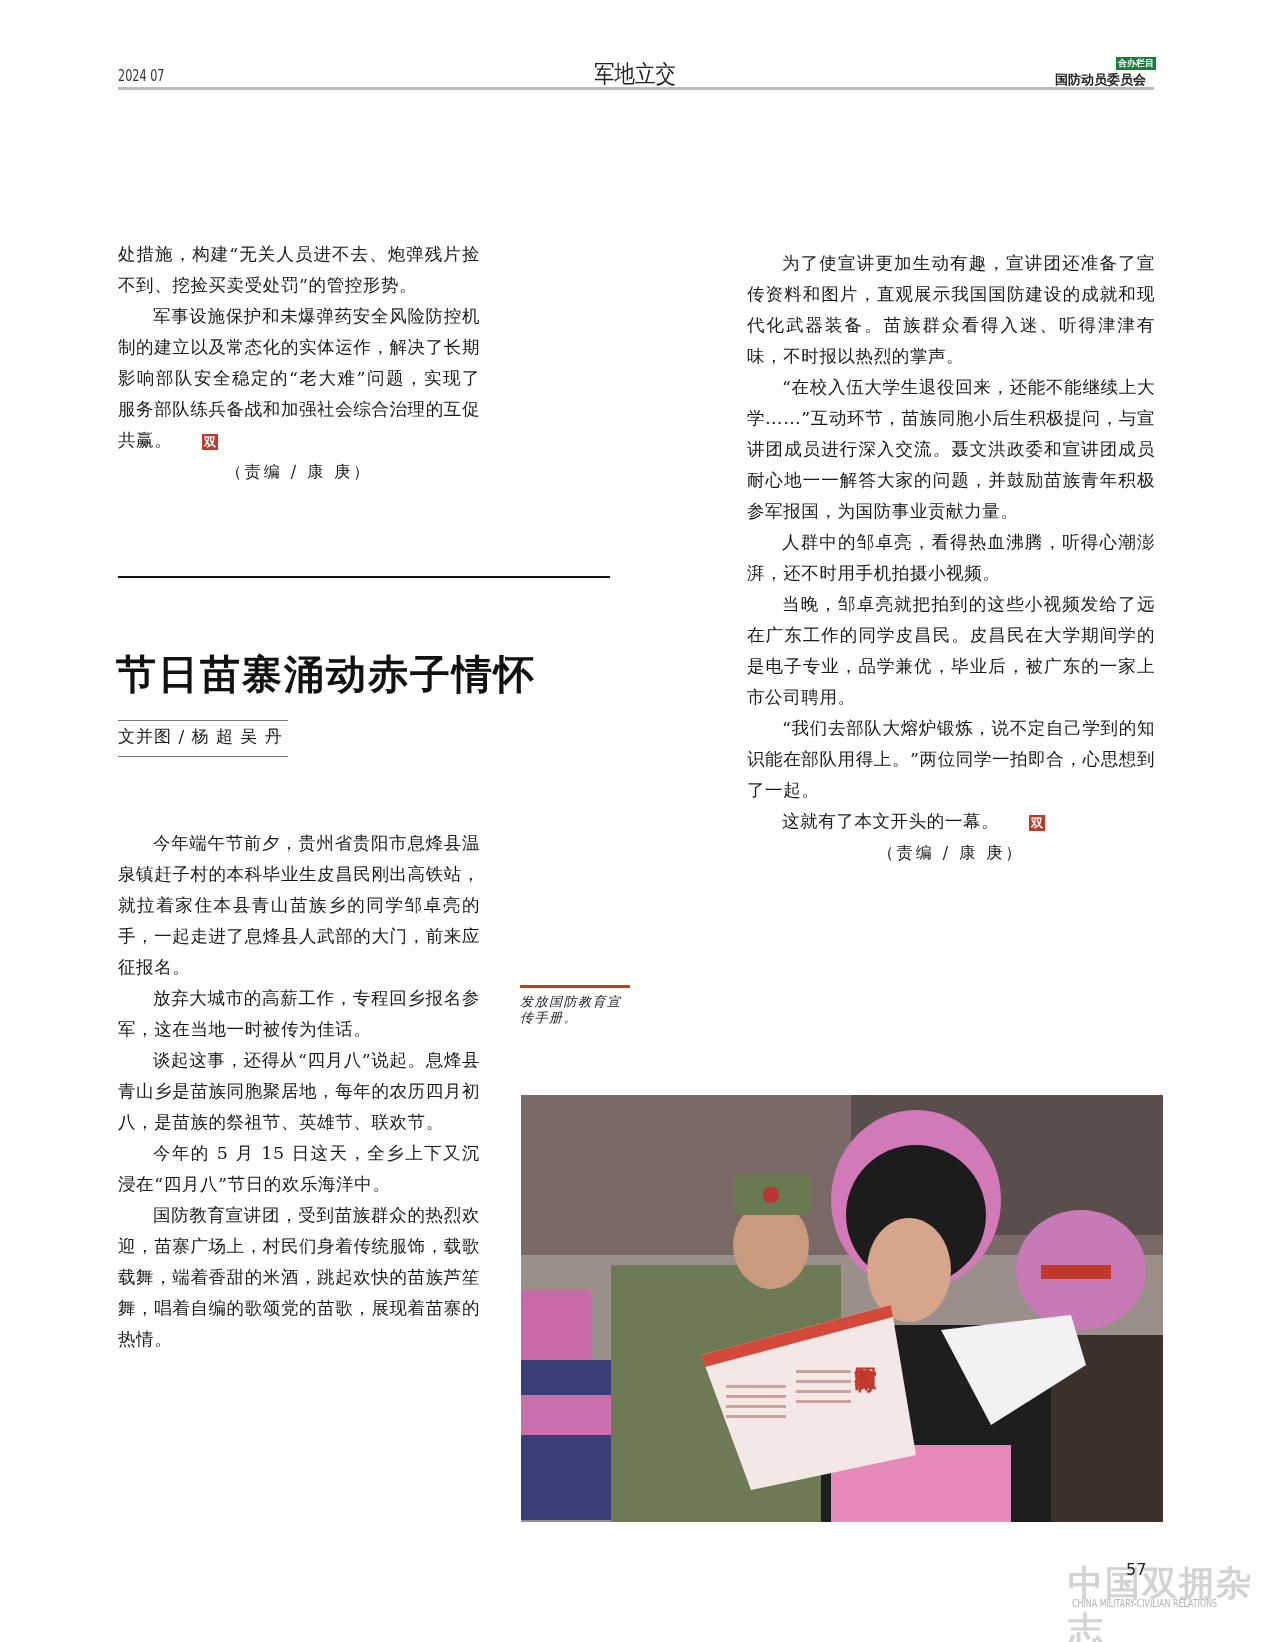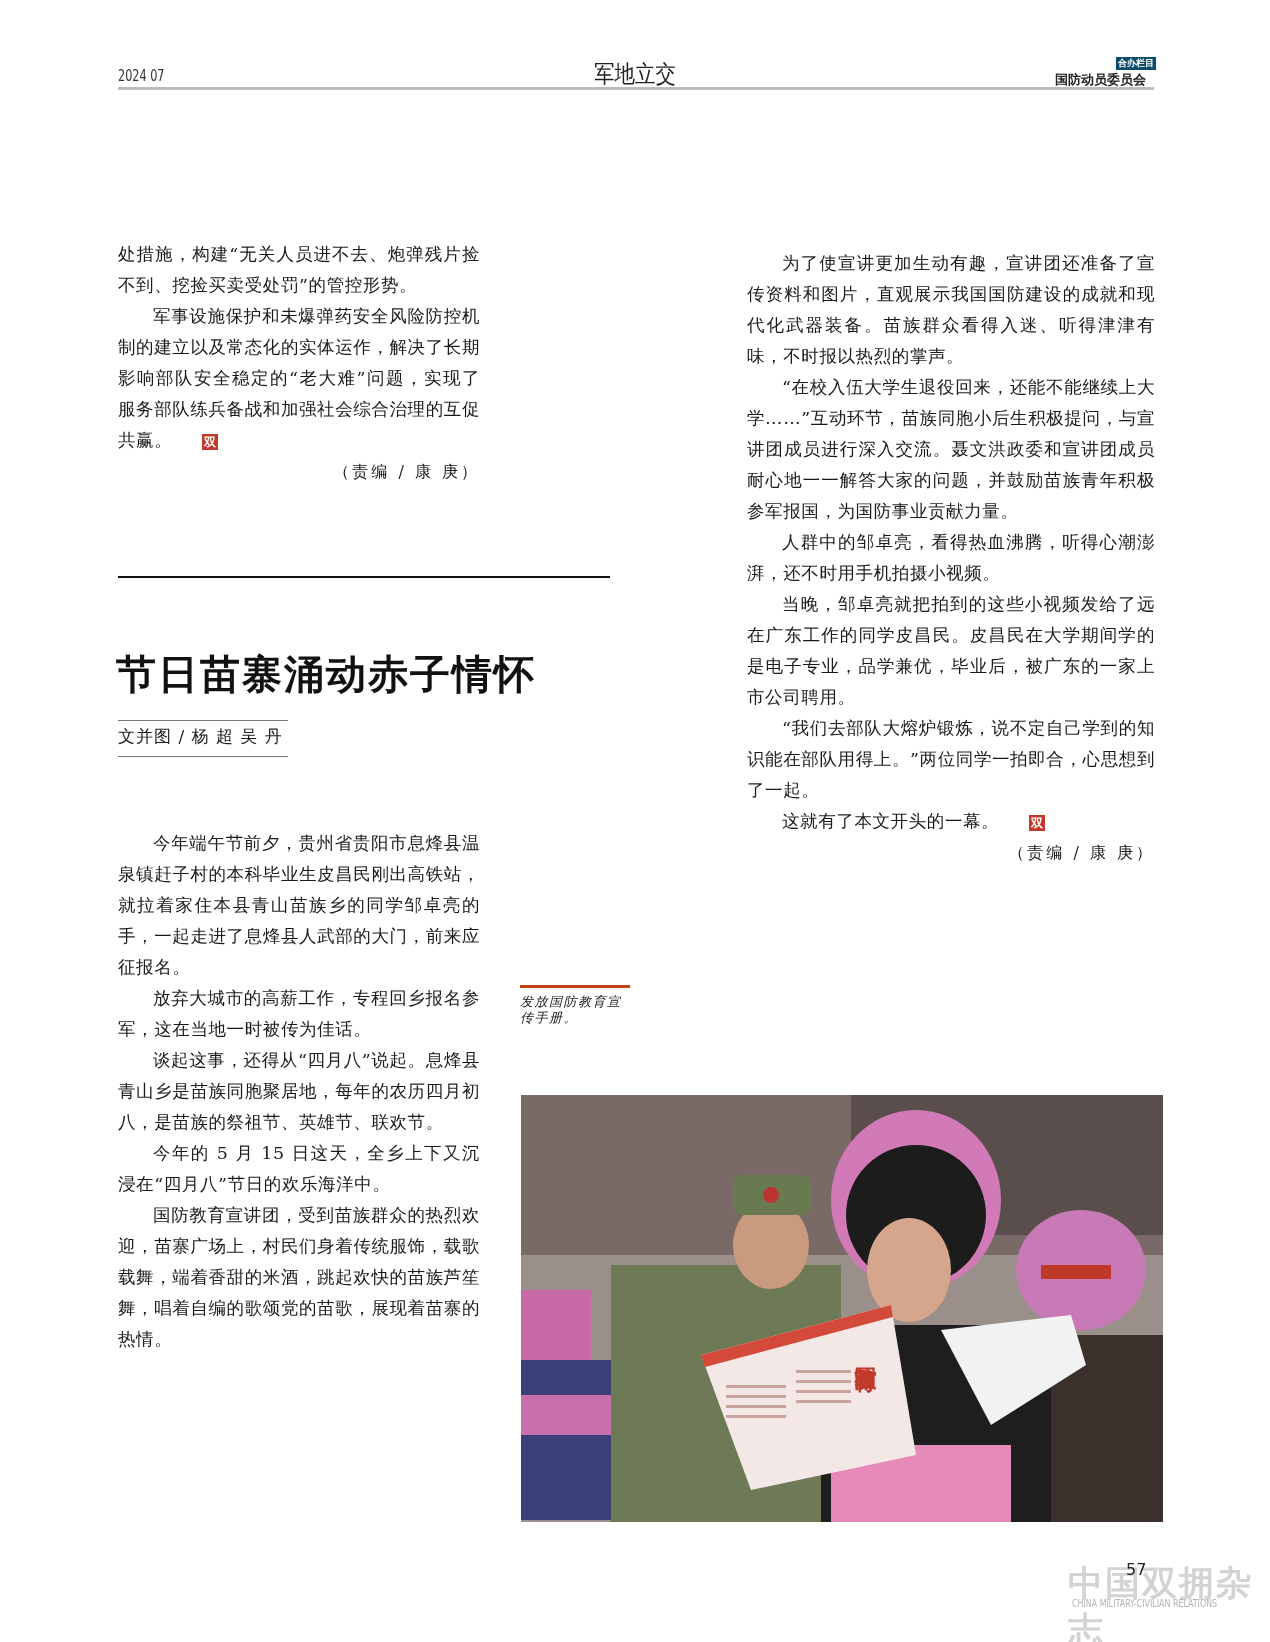--- a/index.html
+++ b/index.html
@@ -5,37 +5,37 @@
   html, body { margin: 0; padding: 0; background: #ffffff; }
   body { width: 1270px; height: 1642px; position: relative; overflow: hidden;
          font-family: "DejaVu Serif", "Liberation Serif", serif; color: #1a1a1a; }
   .abs { position: absolute; }
 
   
   .hdr-date { left: 118px; top: 66px; font-family: "DejaVu Sans Condensed","DejaVu Sans", sans-serif;
               font-size: 16px; color: #333; letter-spacing: 0px; transform: scaleX(0.78); transform-origin: left; }
   .hdr-title { left: 0; width: 1270px; top: 58px; text-align: center; font-family: "DejaVu Sans", sans-serif;
                font-size: 24px; color: #222; font-weight: 300; transform: scaleX(0.85); }
-  .hdr-badge { right: 114px; top: 57px; background: #0c4a6e; color: #fff; font-family: "DejaVu Sans", sans-serif;
+  .hdr-badge { right: 114px; top: 57px; background: #15803d; color: #fff; font-family: "DejaVu Sans", sans-serif;
                font-size: 9px; padding: 1px 2px; line-height: 11px; font-weight: bold; }
   .hdr-org { right: 124px; top: 71px; font-family: "DejaVu Sans", sans-serif; font-size: 13px; color: #222; font-weight: bold; }
   .hdr-rule { left: 118px; width: 1036px; top: 87px; height: 3px; background: #bdbdbd; }
 
   
   .col { font-size: 17.5px; line-height: 31px; text-align: justify; letter-spacing: 0.6px; }
   .col p { margin: 0; text-indent: 2em; }
   .col p.noindent { text-indent: 0; }
   .col-left-top { left: 118px; top: 239px; width: 362px; }
   .col-left { left: 118px; top: 828px; width: 362px; }
   .col-right { left: 747px; top: 248px; width: 408px; }
 
   .end-mark { display: inline-block; width: 16px; height: 16px; background: #c0392b; color: #fff;
               font-size: 12px; line-height: 16px; text-align: center; margin-left: 30px; vertical-align: 0px;
               font-family: "DejaVu Sans", sans-serif; font-weight: bold; text-indent: 0; }
-  .editor { text-align: right; text-indent: 0 !important; letter-spacing: 3px; font-size: 16px; }
+  .editor { text-align: center; text-indent: 0 !important; letter-spacing: 3px; font-size: 16px; }
 
   .section-rule { left: 118px; top: 576px; width: 492px; height: 2px; background: #111; }
   .headline { left: 116px; top: 647px; font-family: "DejaVu Sans", sans-serif; font-weight: bold;
               font-size: 40px; letter-spacing: 2px; color: #111; }
   .byline { left: 118px; top: 720px; width: 170px; border-top: 1px solid #777; border-bottom: 1px solid #777;
             padding: 4px 0 8px 0; font-size: 17px; letter-spacing: 1px; }
 
   .caption { left: 520px; top: 985px; width: 110px; border-top: 3px solid #c2410c; padding-top: 6px;
              font-size: 13px; line-height: 16px; font-style: italic; letter-spacing: 1.5px; }
 

